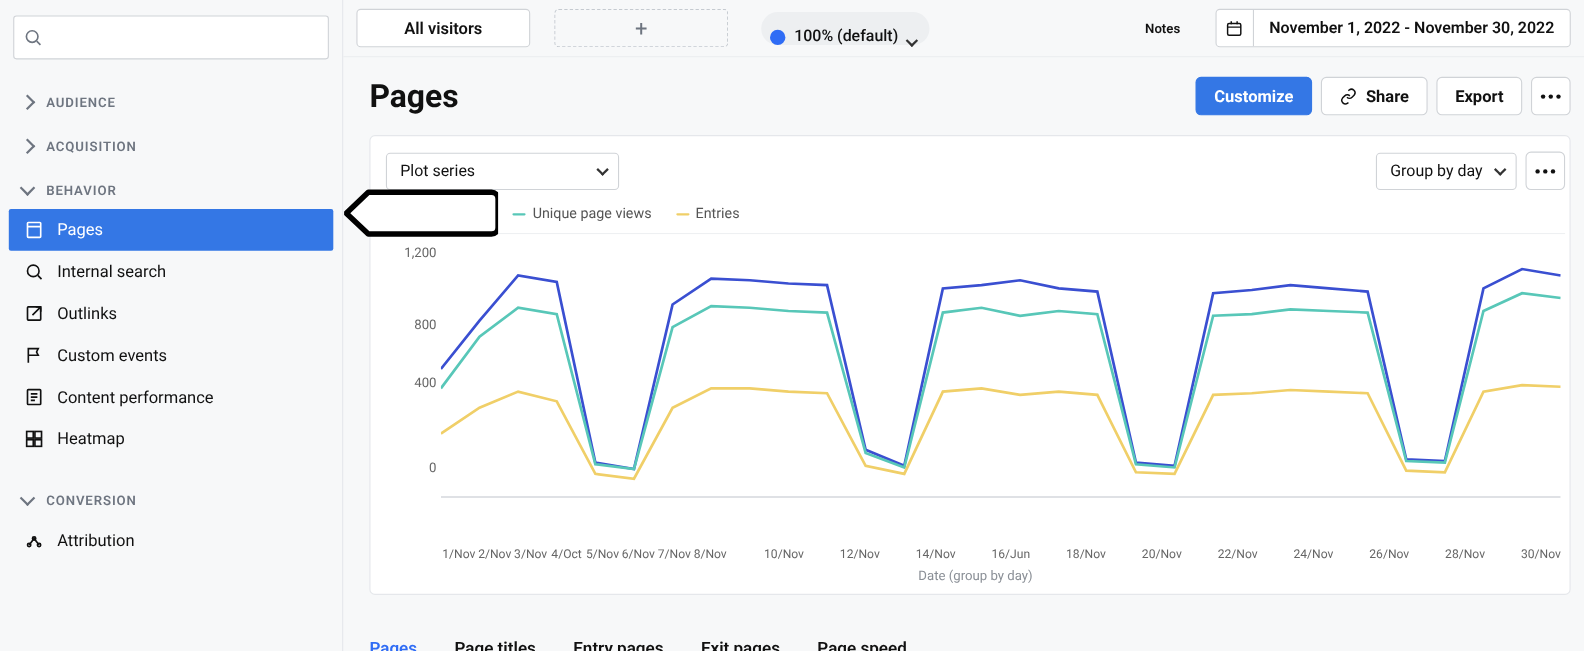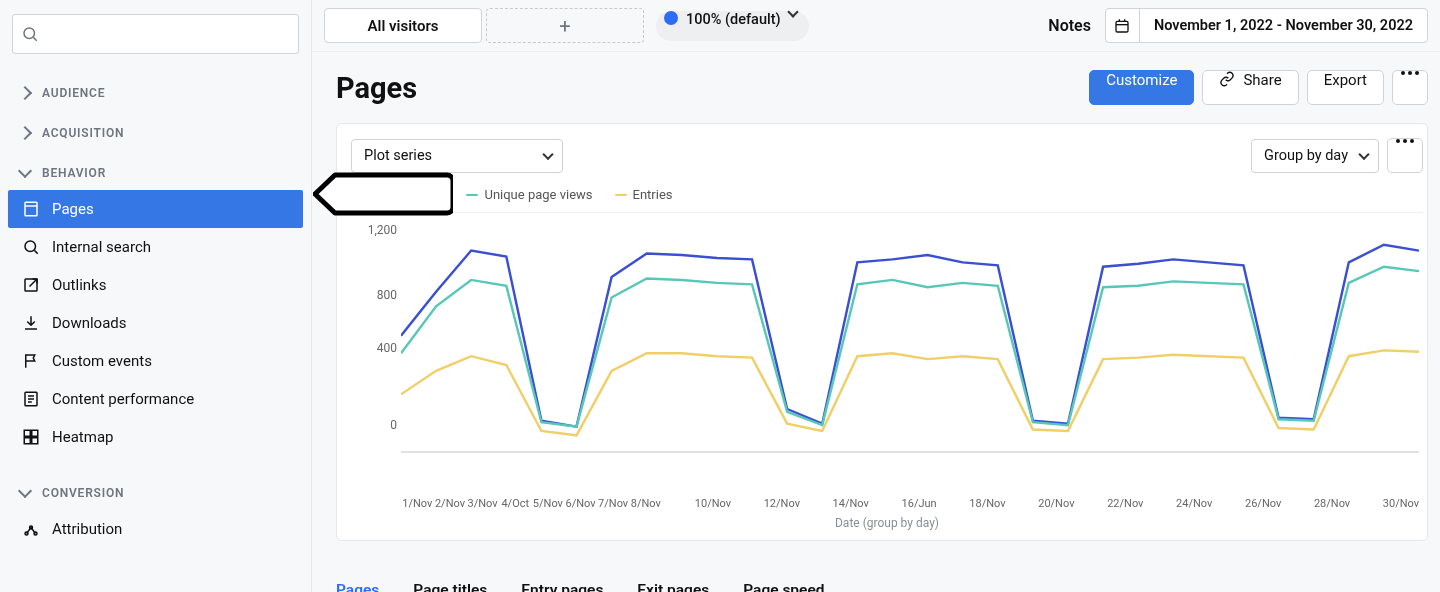--- a/index.html
+++ b/index.html
@@ -9,34 +9,34 @@
 .search-box{border:1px solid #d0d3d7;border-radius:3px;height:40px;display:flex;align-items:center;padding:0 8px;background:#fff;margin:0 4px 22px 4px}
 .search-box svg{flex:0 0 18px}
 .nav-group{margin-bottom:6px}
 .nav-header{display:flex;align-items:center;gap:8px;padding:10px 12px;color:#6e7580;font-size:12px;letter-spacing:.8px;font-weight:600;cursor:pointer}
 .chev{width:10px;height:10px;border-right:2px solid #6e7580;border-bottom:2px solid #6e7580;transform:rotate(-45deg);margin-right:4px}
 .chev.down{transform:rotate(45deg);margin-top:-4px}
 .nav-item{display:flex;align-items:center;gap:12px;padding:10px 10px 10px 14px;font-size:15px;color:#111;cursor:pointer;border-radius:2px}
 .nav-item.active{background:#3477e5;color:#fff}
 .nav-item .ic{width:18px;height:18px;display:flex;align-items:center;justify-content:center}
 .main{flex:1;display:flex;flex-direction:column;overflow:hidden}
-.topbar{display:flex;align-items:center;gap:4px;padding:8px 12px;border-bottom:1px solid #eceef0}
+.topbar{display:flex;align-items:center;gap:22px;padding:8px 12px;border-bottom:1px solid #eceef0}
 .seg-btn{border:1px solid #d0d3d7;background:#fff;border-radius:4px;height:35px;min-width:158px;display:flex;align-items:center;justify-content:center;font-size:15px;font-weight:600;cursor:pointer}
 .seg-add{border:1px dashed #c5cad0;border-radius:4px;height:35px;min-width:158px;display:flex;align-items:center;justify-content:center;color:#6e7580;font-size:20px;cursor:pointer}
-.pill{background:#edeff1;border-radius:18px;height:30px;padding:0 12px 0 8px;display:flex;align-items:flex-start;gap:8px;font-size:14.5px;font-weight:500;cursor:pointer;margin-left:8px}
+.pill{background:#edeff1;border-radius:18px;height:30px;padding:0 12px 0 8px;display:flex;align-items:flex-end;gap:8px;font-size:14.5px;font-weight:500;cursor:pointer;margin-left:8px}
 .pill .dot{width:14px;height:14px;border-radius:50%;background:#2f6cf5}
 .spacer{flex:1}
-.notes{font-size:16px;font-weight:600;cursor:pointer;margin-right:10px}
+.notes{font-size:12px;font-weight:600;cursor:pointer;margin-right:10px}
 .date-pick{display:flex;align-items:center;border:1px solid #d0d3d7;border-radius:4px;background:#fff;height:35px;cursor:pointer}
 .date-pick .cal{width:34px;display:flex;align-items:center;justify-content:center;border-right:1px solid #d0d3d7;height:100%}
 .date-pick .txt{padding:0 14px;font-size:14.5px;font-weight:600}
 .content{padding:18px 12px 0 24px;overflow:auto;flex:1}
 .page-head{display:flex;align-items:center;margin-bottom:18px}
 .title{font-size:29px;font-weight:700}
-.btn{border:1px solid #d0d3d7;background:#fff;border-radius:5px;height:35px;padding:0 16px;display:flex;gap:8px;font-size:15px;font-weight:400;cursor:pointer}
+.btn{border:1px solid #d0d3d7;background:#fff;border-radius:5px;height:35px;padding:0 16px;display:flex;align-items:center;gap:8px;font-size:15px;font-weight:700;cursor:pointer}
 .btn.primary{background:#3477e5;color:#fff;border-color:#3477e5}
 .btn.icon-only{width:36px;padding:0;justify-content:center}
 .card{border:1px solid #e5e7eb;border-radius:5px;background:#fff;padding:14px 4px 10px 14px;position:relative}
 .card-top{display:flex;align-items:center;margin-bottom:6px}
 .select{border:1px solid #d0d3d7;border-radius:4px;height:34px;padding:0 30px 0 12px;font-size:14.5px;display:flex;align-items:center;cursor:pointer;background:#fff;position:relative}
 .select .car{position:absolute;right:10px;top:50%;width:8px;height:8px;border-right:2px solid #333;border-bottom:2px solid #333;transform:translateY(-70%) rotate(45deg)}
 .legend{display:flex;gap:22px;padding:8px 10px 10px 10px;font-size:13px;color:#555;border-bottom:1px solid #eef0f2}
 .legend span{display:flex;align-items:center;gap:6px}
 .legend .sw{width:12px;height:2px;border-radius:2px}
 .chart-wrap{position:relative;height:280px;padding:20px 4px 0 50px}
@@ -105,28 +105,20 @@
               <svg width="18" height="18" viewBox="0 0 24 24">
                 <rect x="4" y="4" width="16" height="16" rx="1" stroke="#111" stroke-width="2" fill="none"></rect>
                 <path d="M10 14 L20 4 M14 4h6v6" stroke="#111" stroke-width="2" fill="none"></path>
               </svg>
             </span>
             <span>Outlinks</span>
           </div>
           <div class="nav-item">
             <span class="ic">
               <svg width="18" height="18" viewBox="0 0 24 24">
-                <path d="M12 3v12 M7 10l5 5 5-5 M4 20h16" stroke="#111" stroke-width="2" fill="none"></path>
-              </svg>
-            </span>
-            <span>Downloads</span>
-          </div>
-          <div class="nav-item">
-            <span class="ic">
-              <svg width="18" height="18" viewBox="0 0 24 24">
                 <path d="M5 3v18 M5 4h12l-2 4 2 4H5" stroke="#111" stroke-width="2" fill="none"></path>
               </svg>
             </span>
             <span>Custom events</span>
           </div>
           <div class="nav-item">
             <span class="ic">
               <svg width="18" height="18" viewBox="0 0 24 24">
                 <rect x="4" y="3" width="16" height="18" rx="1" stroke="#111" stroke-width="2" fill="none"></rect>
                 <line x1="8" y1="8" x2="16" y2="8" stroke="#111" stroke-width="2" fill="none"></line>

